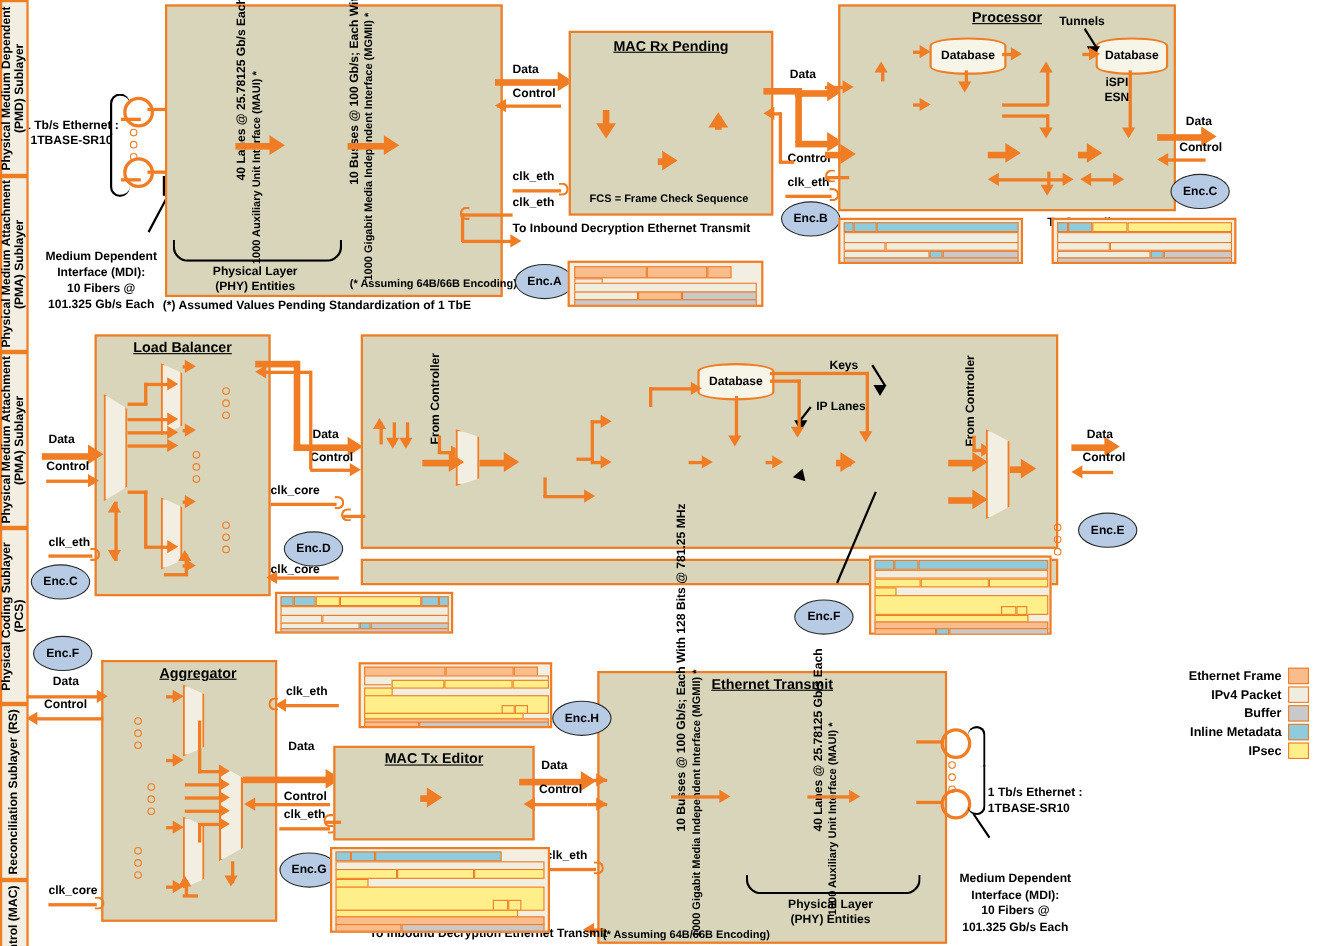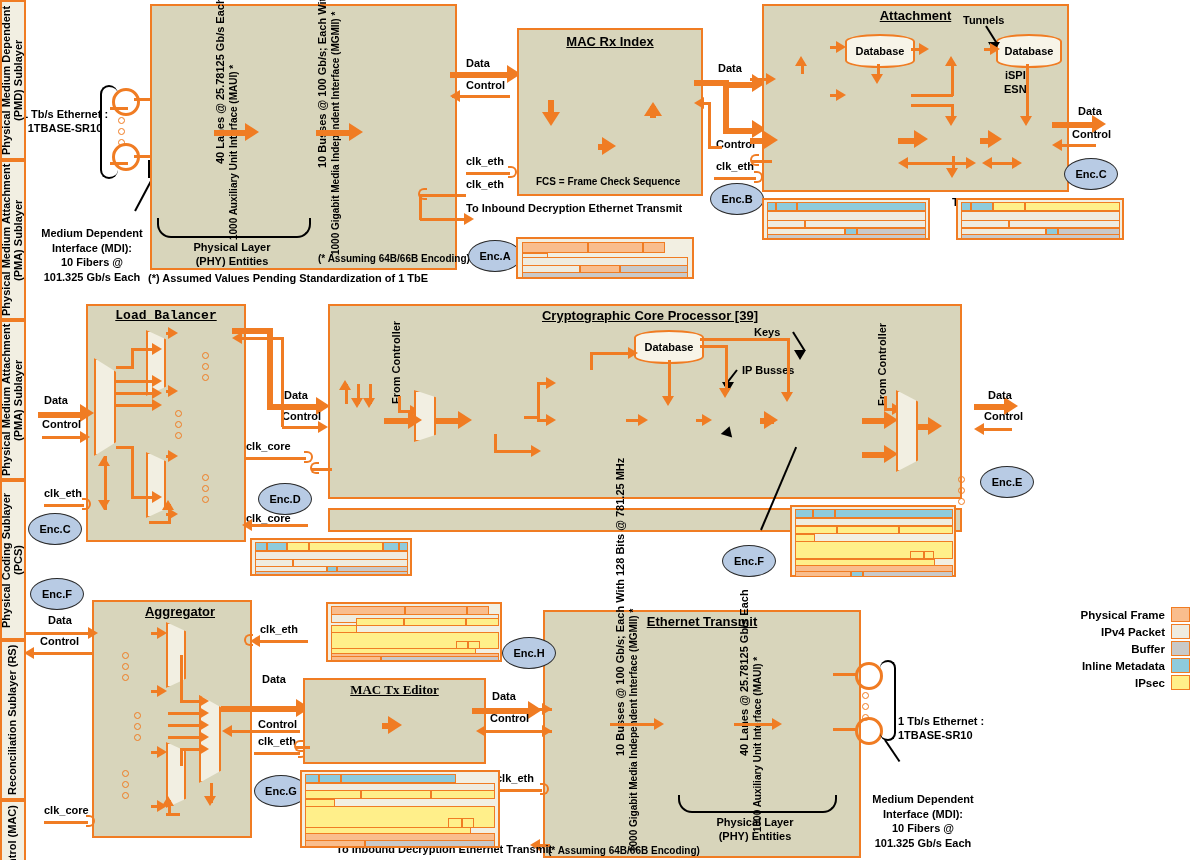--- a/index.html
+++ b/index.html
@@ -140,21 +140,21 @@
 <div class="lbl" style="left:466px;top:178px;">clk_eth</div>
 <div class="ln lnh" style="left:420px;top:194px;width:46px;"></div>
     <div class="clkin" style="left:418px;top:188px;transform:scaleX(-1);"></div>
 <div class="lbl" style="left:466px;top:202px;">To Inbound Decryption Ethernet Transmit</div>
 <div class="ln lnh" style="left:420px;top:218px;width:48px;"></div>
     <div class="arr ar" style="left:464px;top:213px;"></div>
 <div class="ln lnv" style="left:419px;top:194px;height:26px;"></div>
 <div class="enc" style="left:468px;top:240px;">Enc.A</div>
 
 <div class="blk group" style="left:517px;top:28px;width:186px;height:168px;"></div>
-<div class="grouptitle" style="left:517px;top:34px;width:186px;">MAC Rx Index</div>
+<div class="grouptitle" style="left:517px;top:34px;width:186px;">MAC Rx Pending</div>
 
 <div class="ln lnv thick" style="left:548px;top:100px;height:14px;"></div>
     <div class="arr ad big" style="left:542px;top:112px;"></div>
 <div class="ln lnh thick" style="left:598px;top:144px;width:7px;"></div>
     <div class="arr ar big" style="left:602px;top:137px;"></div>
 <div class="ln lnv thick" style="left:650px;top:106px;height:12px;"></div>
     <div class="arr au big" style="left:644px;top:102px;"></div>
 <div class="lbl sm" style="left:536px;top:176px;">FCS = Frame Check Sequence</div>
 
 <div class="ln lnh thick" style="left:694px;top:80px;width:35px;"></div>
@@ -168,21 +168,21 @@
 <div class="ln lnh" style="left:700px;top:102px;width:10px;"></div>
     <div class="arr al" style="left:694px;top:97px;"></div>
 <div class="ln lnv" style="left:708px;top:102px;height:46px;"></div>
 <div class="ln lnh" style="left:708px;top:146px;width:14px;"></div>
 <div class="lbl" style="left:716px;top:160px;">clk_eth</div>
 <div class="ln lnh" style="left:714px;top:177px;width:42px;"></div>
     <div class="clkin" style="left:754px;top:171px;"></div>
 <div class="enc" style="left:710px;top:183px;">Enc.B</div>
 
 <div class="blk group" style="left:762px;top:4px;width:307px;height:188px;"></div>
-<div class="grouptitle" style="left:762px;top:8px;width:307px;">Attachment</div>
+<div class="grouptitle" style="left:762px;top:8px;width:307px;">Processor</div>
 
 <div class="cyl" style="left:845px;top:34px;width:66px;height:30px;">Database</div>
 
 <div class="cyl" style="left:996px;top:34px;width:62px;height:30px;">Database</div>
 <div class="lbl" style="left:963px;top:14px;">Tunnels</div>
 <div class="ln lnblack" style="left:985px;top:26px;width:2px;height:20px;transform:rotate(-32deg);transform-origin:top;"></div>
 <div class="arr ad blk2" style="left:988px;top:42px;"></div>
 <div class="lbl" style="left:1004px;top:69px;text-align:center;line-height:1.25;">
   <span>iSPI</span><br><span>ESN</span></div>
 
@@ -264,21 +264,21 @@
   <div class="seg c-ipv4" style="left:3px;top:11px;width:159px;height:10px;"></div>
   <div class="seg c-ipv4" style="left:3px;top:20px;width:48px;height:8px;"></div>
   <div class="seg c-ipv4" style="left:51px;top:20px;width:111px;height:8px;"></div>
   <div class="seg c-ipv4" style="left:3px;top:28px;width:85px;height:7px;"></div>
   <div class="seg c-meta" style="left:88px;top:28px;width:12px;height:7px;"></div>
   <div class="seg c-empty" style="left:100px;top:28px;width:62px;height:7px;"></div>
   <div class="seg c-empty" style="left:3px;top:34px;width:159px;height:5px;"></div>
 </div>
 
 <div class="blk group" style="left:86px;top:304px;width:160px;height:238px;"></div>
-<div class="grouptitle" style="left:86px;top:308px;width:160px;font-family:Liberation Mono, monospace;">Load Balancer</div>
+<div class="grouptitle" style="left:86px;top:308px;width:160px;">Load Balancer</div>
 <div class="mux muxR" style="left:94px;top:358px;width:22px;height:98px;"></div>
 <div class="mux muxR" style="left:146px;top:330px;width:20px;height:66px;"></div>
 <div class="mux muxR" style="left:146px;top:452px;width:20px;height:66px;"></div>
 
 <div class="dots" style="left:202px;top:352px;">
       <i></i>
       <i></i>
       <i></i>
     </div>
 <div class="dots" style="left:175px;top:410px;">
@@ -344,21 +344,20 @@
     <div class="arr al" style="left:232px;top:332px;"></div>
 <div class="lbl" style="left:246px;top:440px;">clk_core</div>
 <div class="ln lnh" style="left:246px;top:457px;width:60px;"></div>
     <div class="clkin" style="left:304px;top:451px;"></div>
 <div class="enc" style="left:258px;top:483px;">Enc.D</div>
 <div class="lbl" style="left:246px;top:512px;">clk_core</div>
 <div class="ln lnh" style="left:248px;top:524px;width:60px;"></div>
     <div class="arr al" style="left:242px;top:519px;"></div>
 
 <div class="blk group" style="left:328px;top:304px;width:634px;height:195px;"></div>
-<div class="grouptitle" style="left:460px;top:308px;width:380px;">Cryptographic Core Processor [39]</div>
 
 <div class="ln lnv" style="left:345px;top:384px;height:20px;"></div>
     <div class="arr au" style="left:339px;top:380px;"></div>
 <div class="ln lnv" style="left:357px;top:384px;height:20px;"></div>
     <div class="arr ad" style="left:351px;top:398px;"></div>
 <div class="ln lnv" style="left:369px;top:384px;height:20px;"></div>
     <div class="arr ad" style="left:363px;top:398px;"></div>
 <div class="lbl v" style="left:390px;top:318px;height:86px;">From Controller</div>
 <div class="ln lnv" style="left:398px;top:396px;height:16px;"></div>
     <div class="ln lnh" style="left:398px;top:410px;width:16px;"></div>
@@ -386,21 +385,21 @@
     <div class="arr ar" style="left:628px;top:347px;"></div>
 <div class="ln lnv" style="left:668px;top:360px;height:40px;"></div>
     <div class="arr ad" style="left:662px;top:396px;"></div>
 <div class="ln lnh" style="left:696px;top:419px;width:12px;"></div>
     <div class="arr ar" style="left:702px;top:414px;"></div>
 <div class="ln lnh thick" style="left:760px;top:418px;width:14px;"></div>
     <div class="arr ar big" style="left:764px;top:411px;"></div>
 <div class="lbl" style="left:754px;top:326px;">Keys</div>
 <div class="ln lnblack" style="left:792px;top:332px;width:2px;height:22px;transform:rotate(-32deg);transform-origin:top;"></div>
     <div class="arr ad blk2" style="left:794px;top:350px;"></div>
-<div class="lbl" style="left:742px;top:364px;">IP Busses</div>
+<div class="lbl" style="left:742px;top:364px;">IP Lanes</div>
 <div class="ln lnblack" style="left:736px;top:370px;width:2px;height:20px;transform:rotate(38deg);transform-origin:top;"></div>
     <div class="arr ad blk2" style="left:722px;top:382px;"></div>
 <div class="ln lnh" style="left:700px;top:345px;width:28px;"></div>
     <div class="ln lnv" style="left:725px;top:345px;height:45px;"></div>
     <div class="arr ad" style="left:719px;top:388px;"></div>
 <div class="ln lnh" style="left:700px;top:338px;width:90px;"></div>
     <div class="ln lnv" style="left:787px;top:338px;height:56px;"></div>
     <div class="arr ad" style="left:781px;top:392px;"></div>
 <div class="lbl v" style="left:876px;top:320px;height:86px;">From Controller</div>
 <div class="ln lnv" style="left:884px;top:396px;height:14px;"></div>
@@ -536,21 +535,21 @@
     <div class="arr ar big" style="left:296px;top:699px;"></div>
 <div class="lbl" style="left:258px;top:718px;">Control</div>
 <div class="ln lnh" style="left:226px;top:730px;width:74px;"></div>
     <div class="arr al" style="left:222px;top:725px;"></div>
 <div class="lbl" style="left:258px;top:735px;">clk_eth</div>
 <div class="ln lnh" style="left:254px;top:752px;width:46px;"></div>
     <div class="clkin" style="left:298px;top:746px;"></div>
 <div class="enc" style="left:254px;top:775px;">Enc.G</div>
 
 <div class="blk group" style="left:303px;top:678px;width:183px;height:86px;"></div>
-<div class="grouptitle" style="left:303px;top:682px;width:183px;font-family:Liberation Serif, serif;">MAC Tx Editor</div>
+<div class="grouptitle" style="left:303px;top:682px;width:183px;">MAC Tx Editor</div>
 
 <div class="ln lnh thick" style="left:382px;top:723px;width:12px;"></div>
     <div class="arr ar big" style="left:388px;top:716px;"></div>
 <div class="lbl" style="left:492px;top:690px;">Data</div>
 <div class="ln lnh thick" style="left:472px;top:708px;width:60px;"></div>
     <div class="arr ar big" style="left:528px;top:701px;"></div>
 <div class="lbl" style="left:490px;top:712px;">Control</div>
 <div class="ln lnh" style="left:480px;top:730px;width:54px;"></div>
     <div class="arr al" style="left:476px;top:725px;"></div>
 <div class="ln lnh" style="left:296px;top:746px;width:14px;"></div>
@@ -632,21 +631,21 @@
   <div class="seg c-ipsec" style="left:146px;top:46px;width:14px;height:10px;"></div>
   <div class="seg c-ipsec" style="left:160px;top:46px;width:12px;height:10px;"></div>
   <div class="seg c-ipsec" style="left:3px;top:55px;width:166px;height:7px;"></div>
   <div class="seg c-eth" style="left:3px;top:61px;width:190px;height:8px;"></div>
   <div class="seg c-eth" style="left:3px;top:68px;width:60px;height:7px;"></div>
   <div class="seg c-empty" style="left:63px;top:68px;width:130px;height:7px;"></div>
 </div>
 
 <div style="position:absolute;left:1000px;top:606px;width:190px;">
   <div class="legrow">
-        <span>Physical Frame</span>
+        <span>Ethernet Frame</span>
         <i class="legsw" style="background:#f9bd8d"></i>
       </div>
   <div class="legrow">
         <span>IPv4 Packet</span>
         <i class="legsw" style="background:#efece0"></i>
       </div>
   <div class="legrow">
         <span>Buffer</span>
         <i class="legsw" style="background:#c9c9c9"></i>
       </div>

